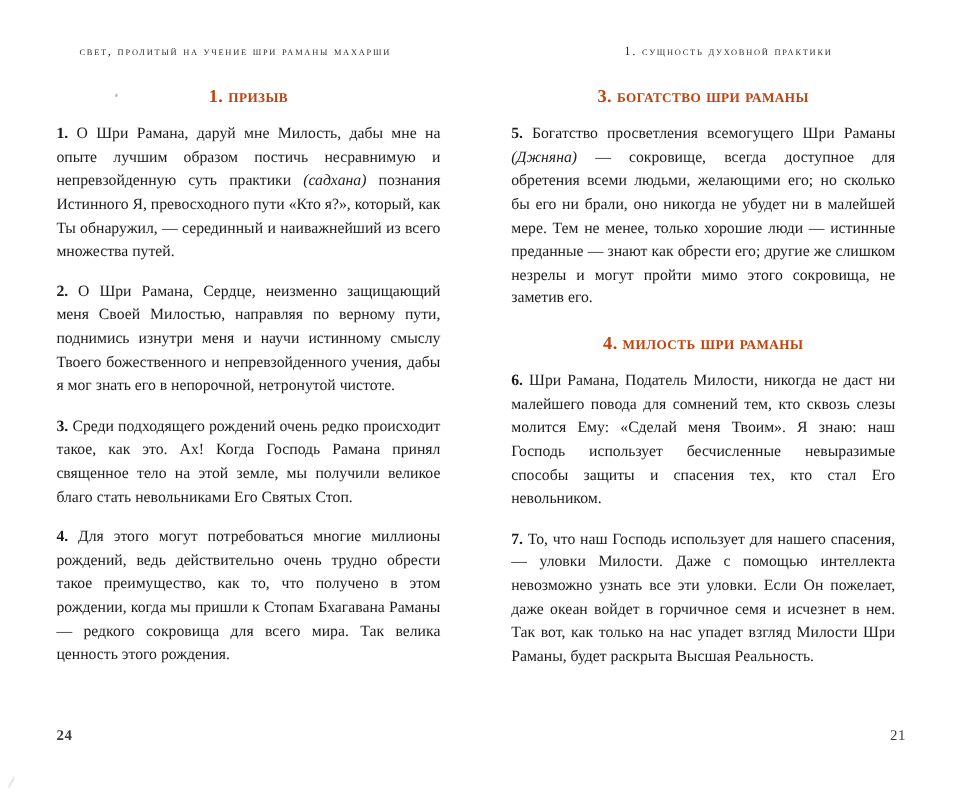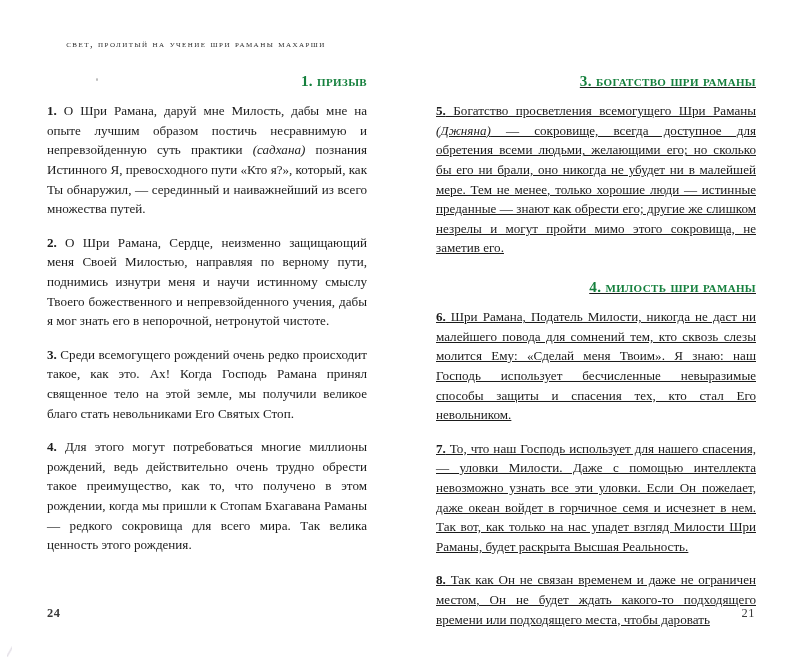--- a/index.html
+++ b/index.html
@@ -51,31 +51,31 @@
   .running-head.rh-left  { padding-right: 8px; }
   .running-head.rh-right { padding-left: 14px; }
 
   
   .col {
     position: absolute;
     top: 72px;
     width: 320px;
   }
   .col-left  { left: 47px; }
-  .col-right { left: 36px; width: 320px; text-decoration: underline; }
+  .col-right { left: 26px; width: 320px; }
 
   h2.section {
     font-size: 15.2px;
     font-weight: bold;
-    text-align: right;
+    text-align: center;
     margin: 0 0 11px 0;
     letter-spacing: 0.35px;
     font-variant: small-caps;
     text-transform: lowercase;
-    color: #15803d;
+    color: #c2410c;
     line-height: 1.2;
   }
   h2.section.spaced { margin-top: 20px; }
 
   p.para {
     font-size: 13.1px;
     line-height: 19.6px;
     margin: 8px 0 14px 0;
     text-align: justify;
     text-justify: inter-word;
@@ -134,57 +134,55 @@
       <p class="para">
         <span class="num">1.</span><span> О Шри Рамана, даруй мне Милость, дабы мне на опыте лучшим образом постичь несравнимую и непревзойденную суть практики </span><i>(садхана)</i><span> познания Истинного Я, превосходного пути «Кто я?», который, как Ты обнаружил, — серединный и наиважнейший из всего множества путей.</span>
       </p>
 
       <p class="para">
         <span class="num">2.</span><span> О Шри Рамана, Сердце, неизменно защищающий меня Своей Милостью, направляя по верному пути, поднимись изнутри меня и научи истинному смыслу Твоего божественного и непревзойденного учения, дабы я мог знать его в непорочной, нетронутой чистоте.</span>
       </p>
 
 
       <p class="para">
-        <span class="num">3.</span><span> Среди всемогущего рождений очень редко происходит такое, как это. Ах! Когда Господь Рамана принял священное тело на этой земле, мы получили великое благо стать невольниками Его Святых Стоп.</span>
+        <span class="num">3.</span><span> Среди подходящего рождений очень редко происходит такое, как это. Ах! Когда Господь Рамана принял священное тело на этой земле, мы получили великое благо стать невольниками Его Святых Стоп.</span>
       </p>
 
       <p class="para">
         <span class="num">4.</span><span> Для этого могут потребоваться многие миллионы рождений, ведь действительно очень трудно обрести такое преимущество, как то, что получено в этом рождении, когда мы пришли к Стопам Бхагавана Раманы — редкого сокровища для всего мира. Так велика ценность этого рождения.</span>
       </p>
 
     </div>
 
     <div class="folio folio-left">24</div>
 
     <div class="edge-mark"></div>
   </div>
 
   <div class="page page-right">
 
+    <div class="running-head rh-right">1. Сущность духовной практики</div>
 
     <div class="col col-right">
 
       <h2 class="section">3. Богатство Шри Раманы</h2>
 
       <p class="para">
         <span class="num">5.</span><span> Богатство просветления всемогущего Шри Раманы </span><i>(Джняна)</i><span> — сокровище, всегда доступное для обретения всеми людьми, желающими его; но сколько бы его ни брали, оно никогда не убудет ни в малейшей мере. Тем не менее, только хорошие люди — истинные преданные — знают как обрести его; другие же слишком незрелы и могут пройти мимо этого сокровища, не заметив его.</span>
       </p>
 
       <h2 class="section spaced">4. Милость Шри Раманы</h2>
 
       <p class="para">
         <span class="num">6.</span><span> Шри Рамана, Податель Милости, никогда не даст ни малейшего повода для сомнений тем, кто сквозь слезы молится Ему: «Сделай меня Твоим». Я знаю: наш Господь использует бесчисленные невыразимые способы защиты и спасения тех, кто стал Его невольником.</span>
       </p>
 
       <p class="para">
         <span class="num">7.</span><span> То, что наш Господь использует для нашего спасения, — уловки Милости. Даже с помощью интеллекта невозможно узнать все эти уловки. Если Он пожелает, даже океан войдет в горчичное семя и исчезнет в нем. Так вот, как только на нас упадет взгляд Милости Шри Раманы, будет раскрыта Высшая Реальность.</span>
       </p>
 
-      <p class="para">
-        <span class="num">8.</span><span> Так как Он не связан временем и даже не ограничен местом, Он не будет ждать какого-то подходящего времени или подходящего места, чтобы даровать</span>
-      </p>
 
     </div>
 
     <div class="folio folio-right">21</div>
   </div>
 
 </div>
 
 </body></html>

